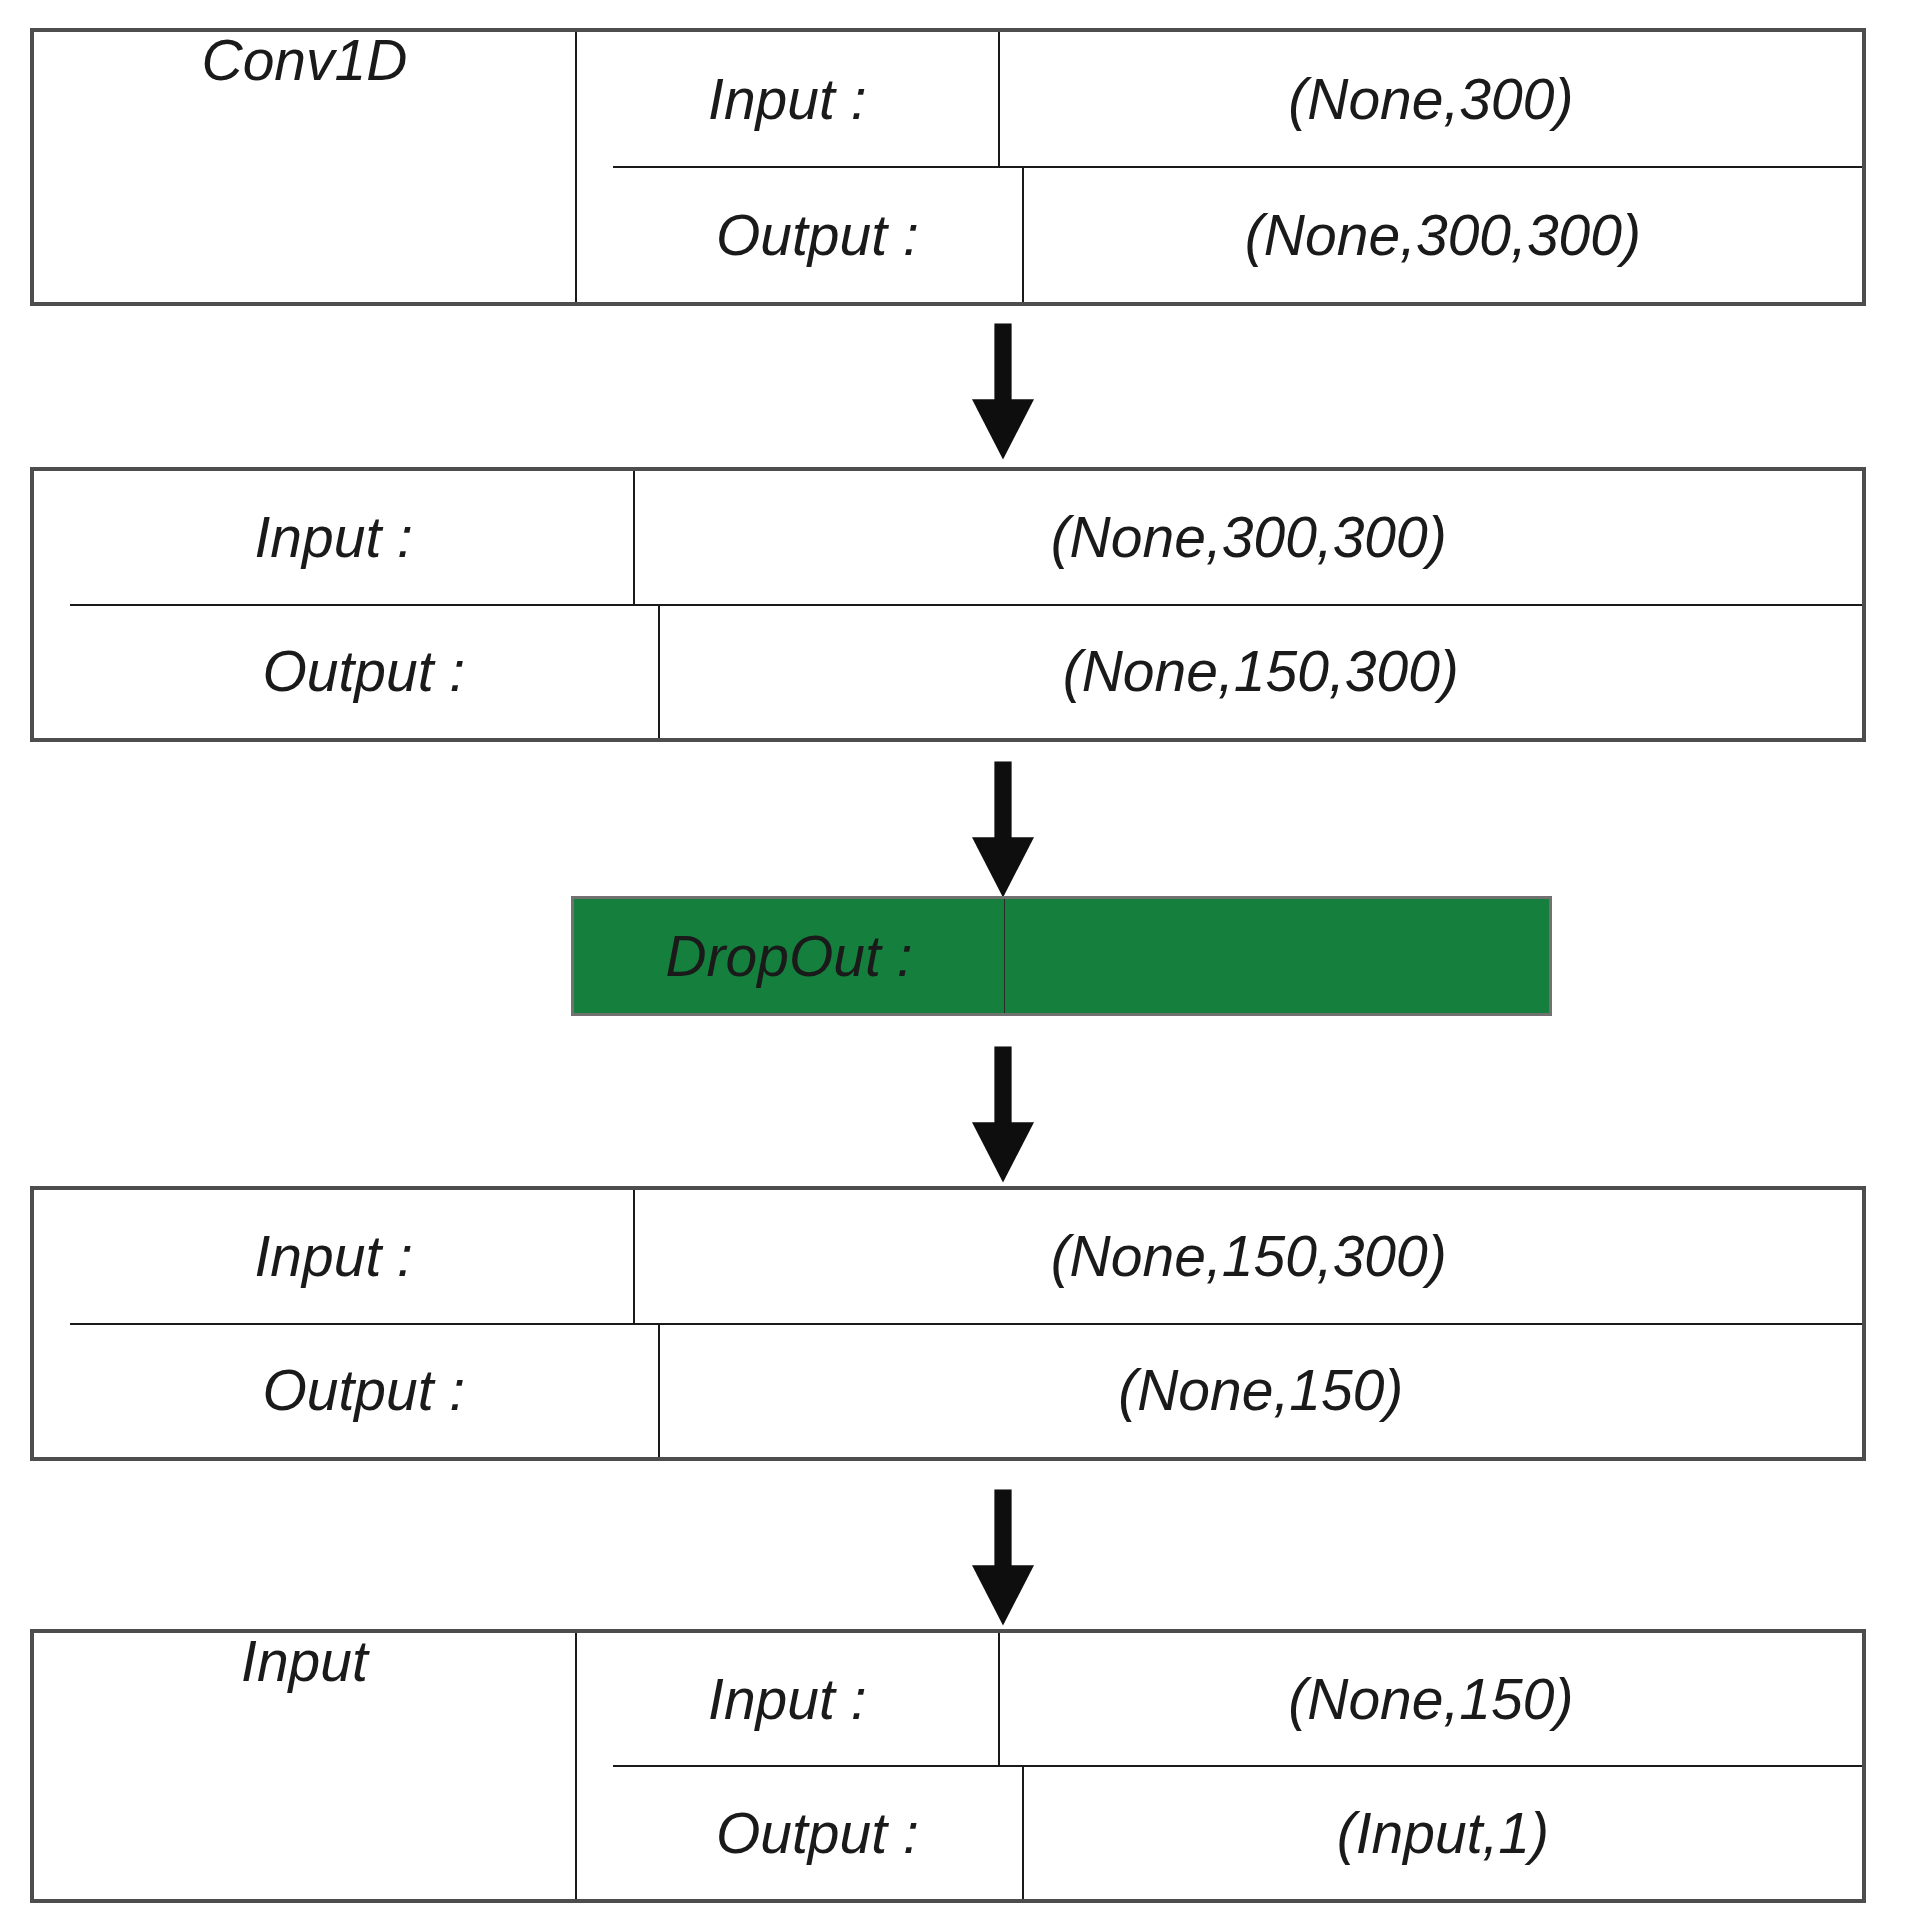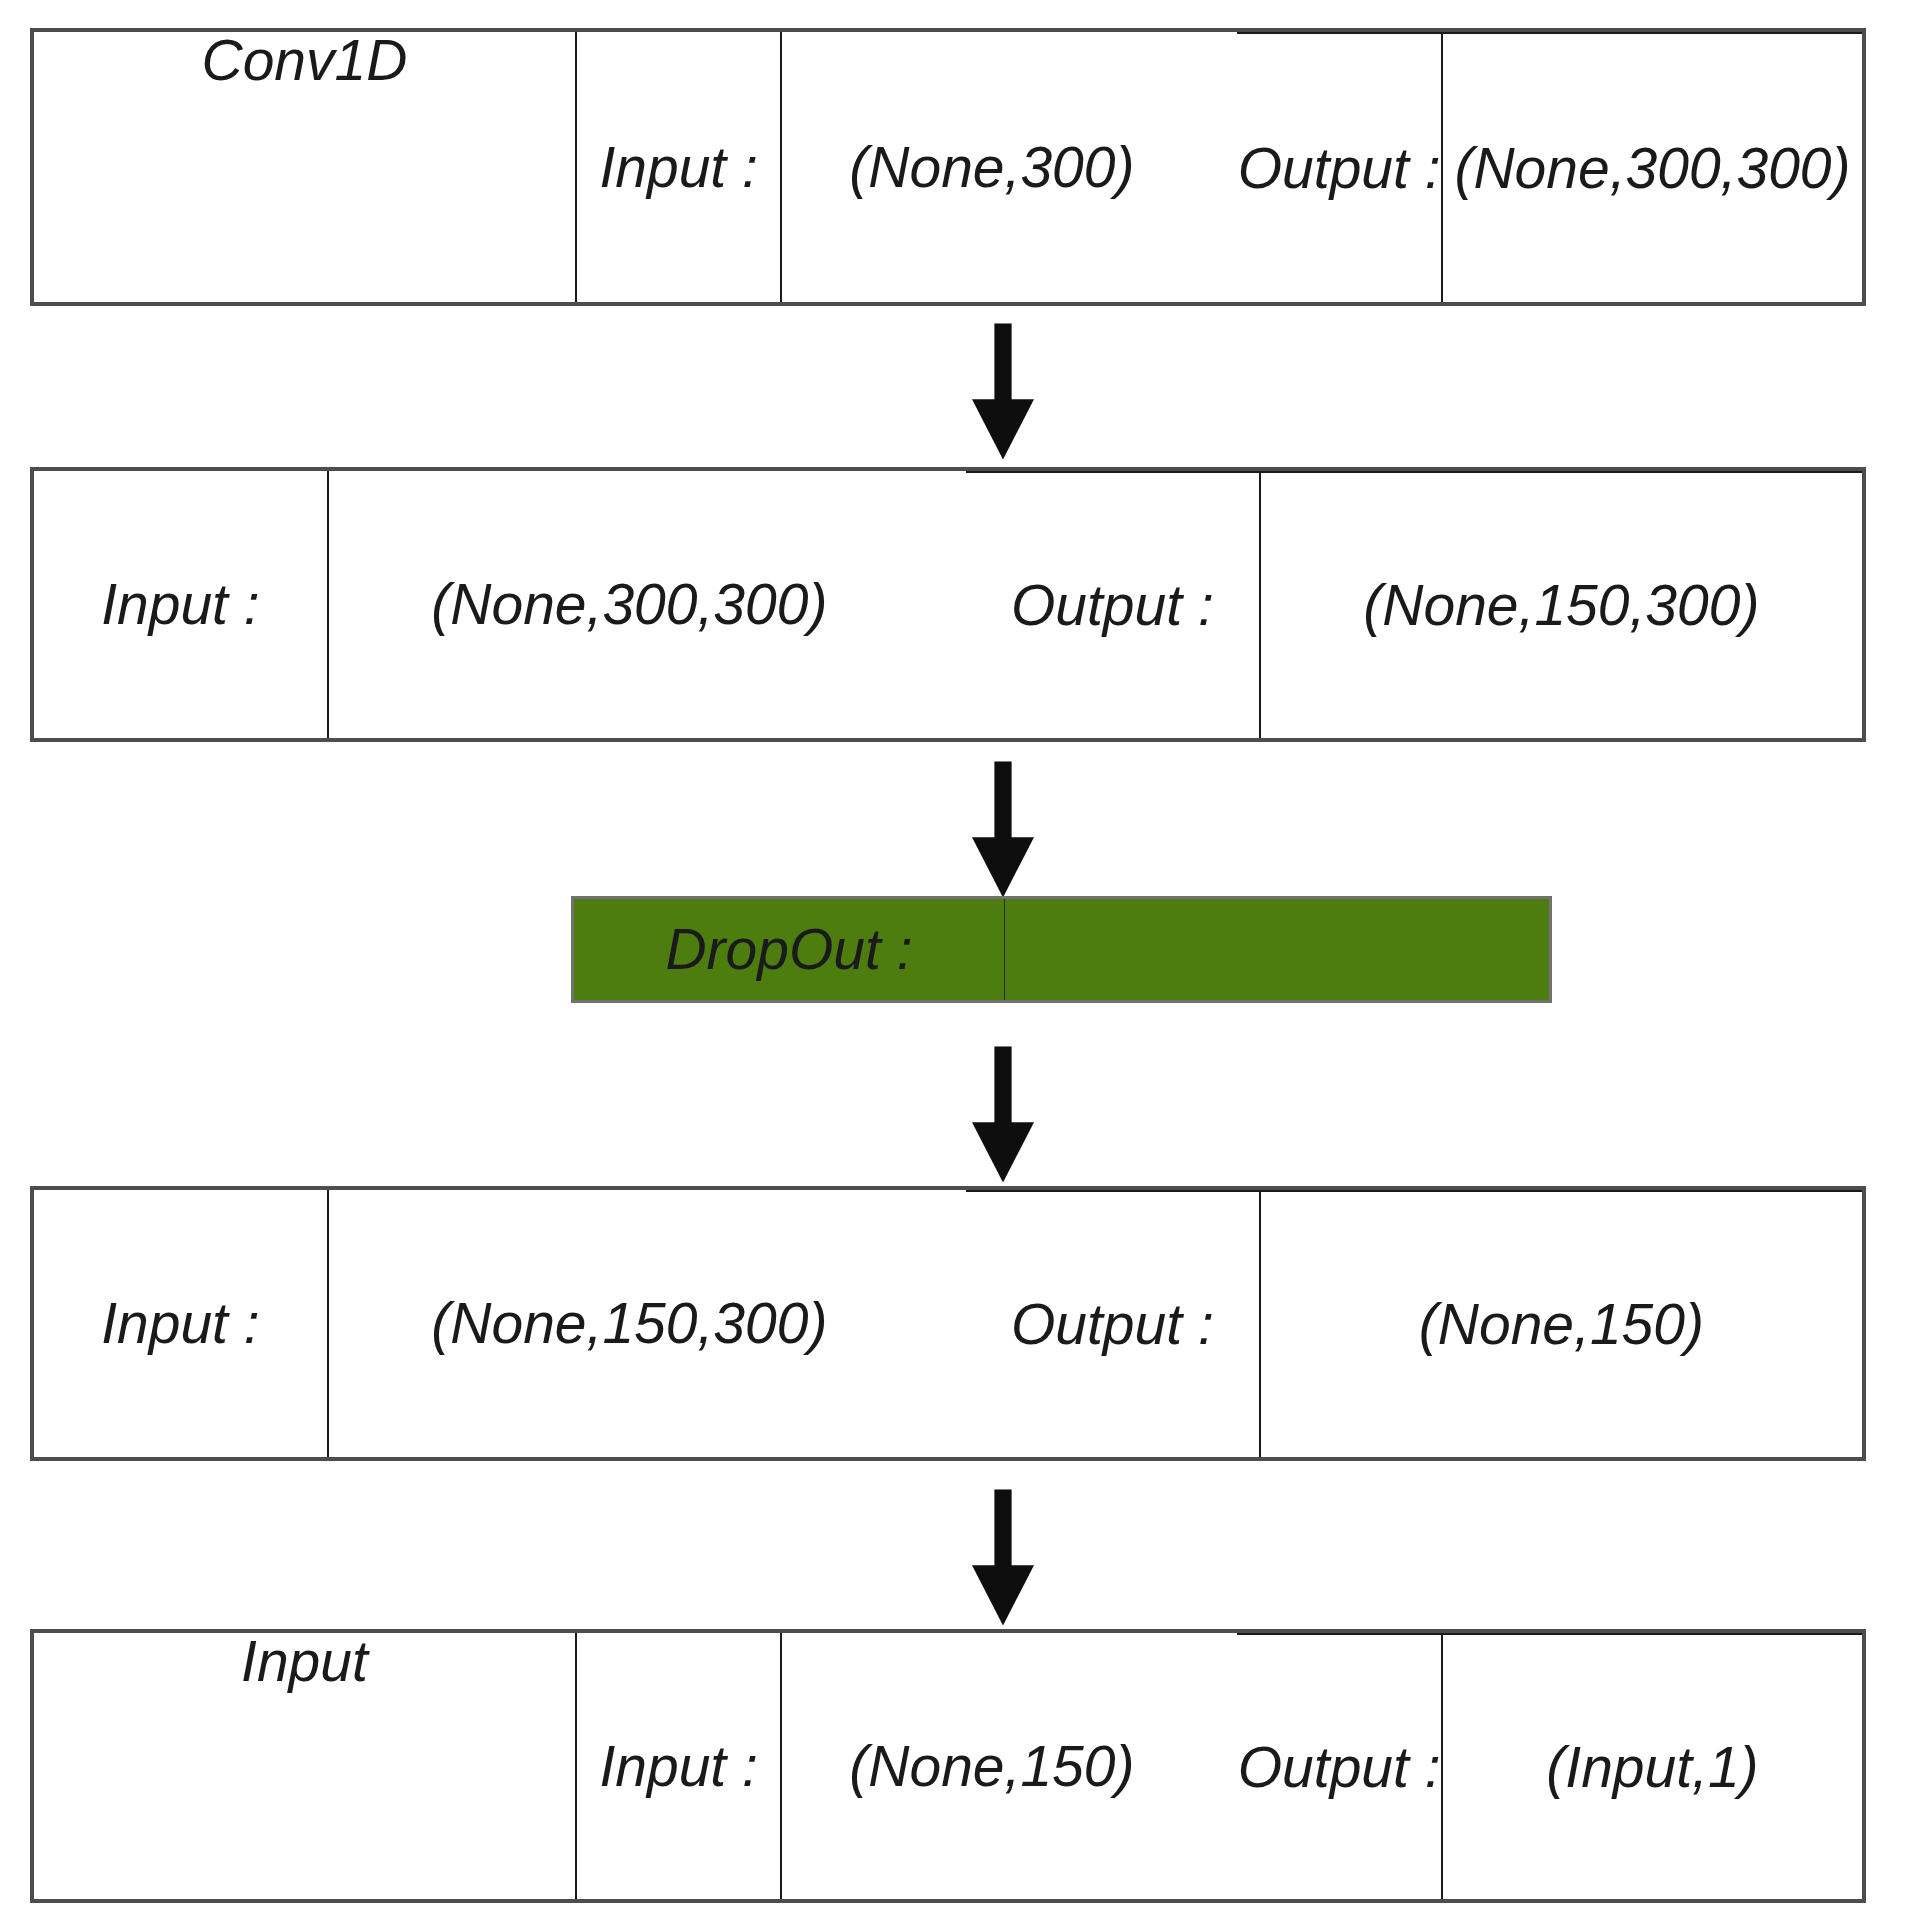--- a/index.html
+++ b/index.html
@@ -32,21 +32,21 @@
     width: 29.7%;
     box-sizing: border-box;
     border-right: 2.6px solid #1a1a1a;
     display: flex;
     align-items: flex-start;
     justify-content: center;
   }
   .rows-col {
     flex: 1;
     display: flex;
-    flex-direction: row;
+    flex-direction: column;
   }
   .row {
     flex: 1;
     display: flex;
   }
   .row + .row {
     border-top: 2.6px solid #1a1a1a;
     margin-left: 36px;
   }
   .cell {
@@ -66,23 +66,23 @@
     position: absolute;
     left: 972px;
     width: 62px;
     height: 137px;
   }
   .dropout {
     position: absolute;
     left: 571px;
     top: 896px;
     width: 981px;
-    height: 107px;
+    height: 120px;
     box-sizing: border-box;
-    background: #4d7c0f;
+    background: #15803d;
     border: 3.5px solid #717171;
     display: flex;
   }
   .dropout .cell.label {
     width: 44.2%;
     border-right: 1.7px solid #2a2a2a;
   }
 </style>
 </head>
 <body>

